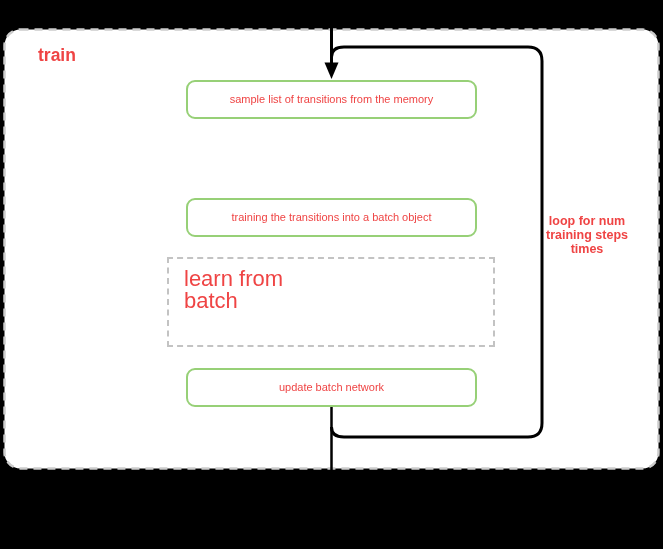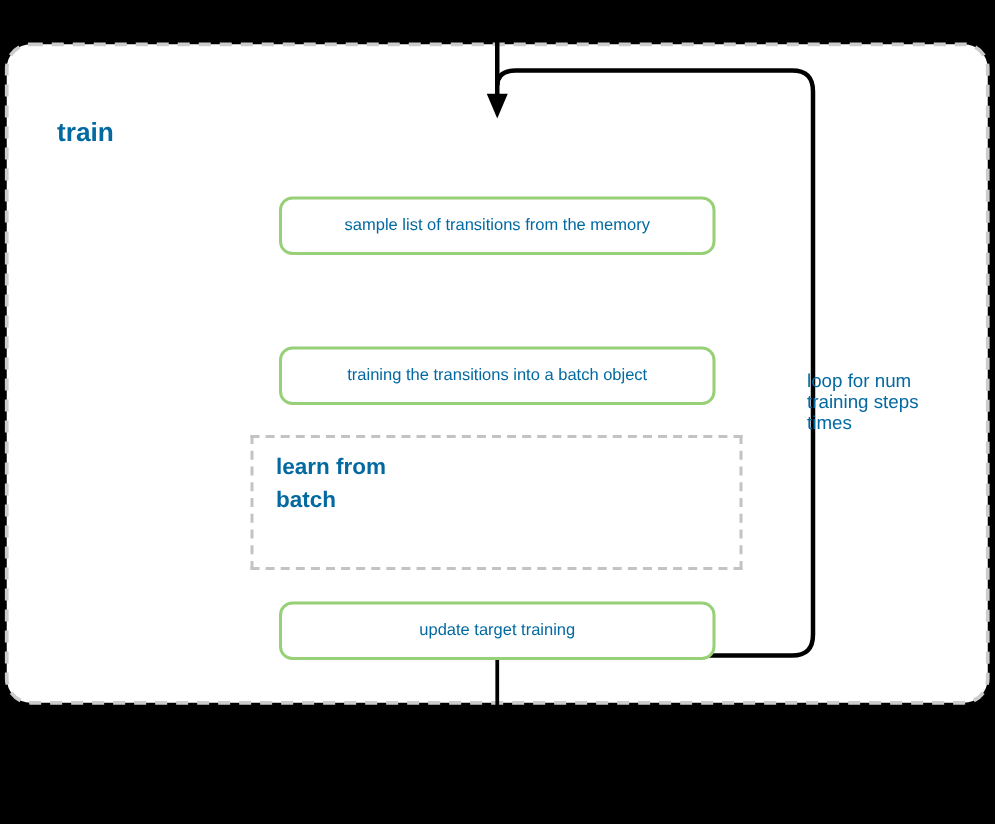--- a/index.html
+++ b/index.html
@@ -36,22 +36,21 @@
     stroke: var(--color-line, #000000);
     fill: none;
   }
   .arrowhead {
     fill: var(--color-line, #000000);
     stroke: none;
   }
   .label, .node, .group-node {
     position: absolute;
     z-index: 1;
-    color: #0369a1;
-    margin-top: 33px;
+    color: #ef4444;
   }
   .diagram-title {
     left: 38px;
     top: 45px;
     font-size: 17.5px;
     font-weight: bold;
   }
   .node {
     left: 186px;
     width: 291px;
@@ -60,48 +59,48 @@
     background: var(--color-surface, #FFFFFF);
     border: 2.5px solid var(--color-accent_green, #97D077);
     border-radius: 9px;
     display: flex;
     align-items: center;
     justify-content: center;
     text-align: center;
     font-size: 11px;
     line-height: 13px;
   }
-  .node-sample  { top: 98px; }
+  .node-sample  { top: 80px; }
   .node-filter  { top: 139px; }
   .node-convert { top: 198px; }
   .node-update  { top: 368px; }
   .group-node {
     left: 167px;
     top: 257px;
     width: 328px;
     height: 90px;
     box-sizing: border-box;
     background: var(--color-surface, #FFFFFF);
     border: 2px dashed var(--color-inner_dash, #C3C3C3);
   }
   .group-node .group-label {
     margin: 9px 0 0 15px;
-    font-size: 15px;
-    font-weight: bold;
+    font-size: 22px;
+    font-weight: normal;
     line-height: 22px;
     white-space: pre-line;
   }
   .loop-annotation {
     left: 538px;
     top: 214px;
     width: 98px;
     font-size: 12.5px;
-    font-weight: normal;
+    font-weight: bold;
     line-height: 14px;
-    text-align: left;
+    text-align: center;
     white-space: pre-line;
   }
 </style>
 </head>
 <body>
 
 <div class="stage">
 
   <svg width="663" height="549" viewBox="0 0 663 549">
 
@@ -120,19 +119,19 @@
   <div class="node node-sample">sample list of transitions from the memory</div>
 
 
   <div class="node node-convert">training the transitions into a batch object</div>
 
   <div class="group-node">
     <div class="group-label">learn from
 batch</div>
   </div>
 
-  <div class="node node-update">update target training</div>
+  <div class="node node-update">update batch network</div>
 
   <div class="label loop-annotation">loop for num
 training steps
 times</div>
 
 </div>
 
 </body></html>

